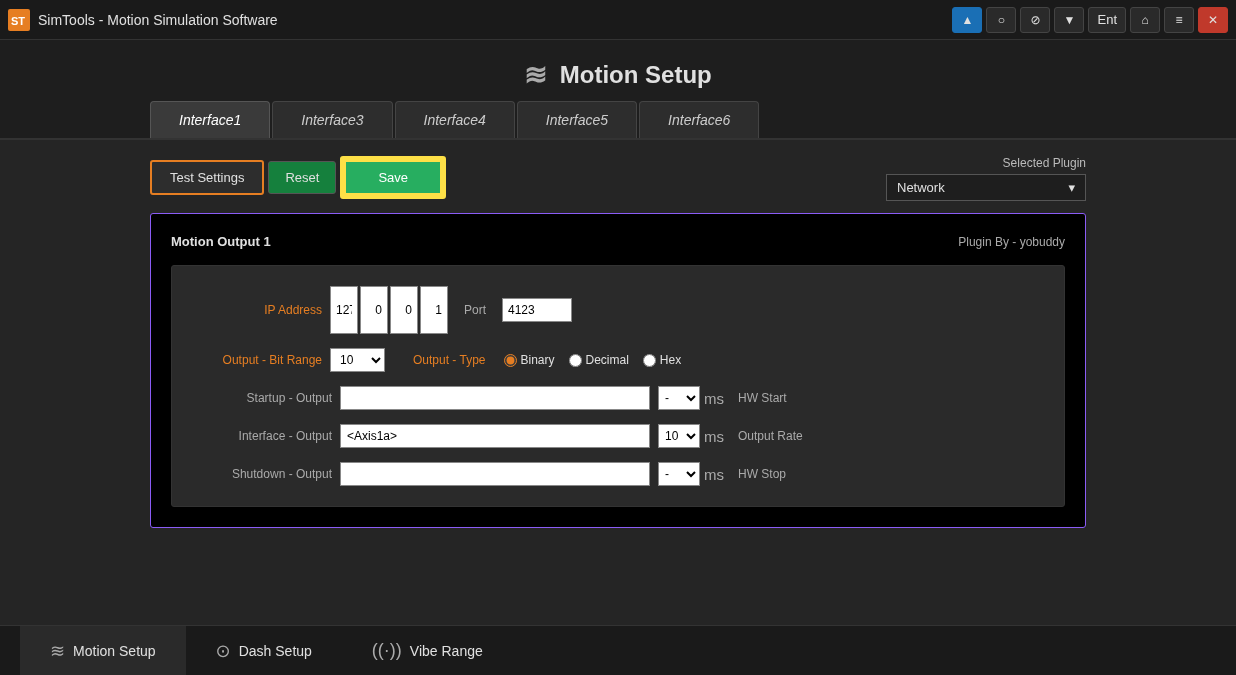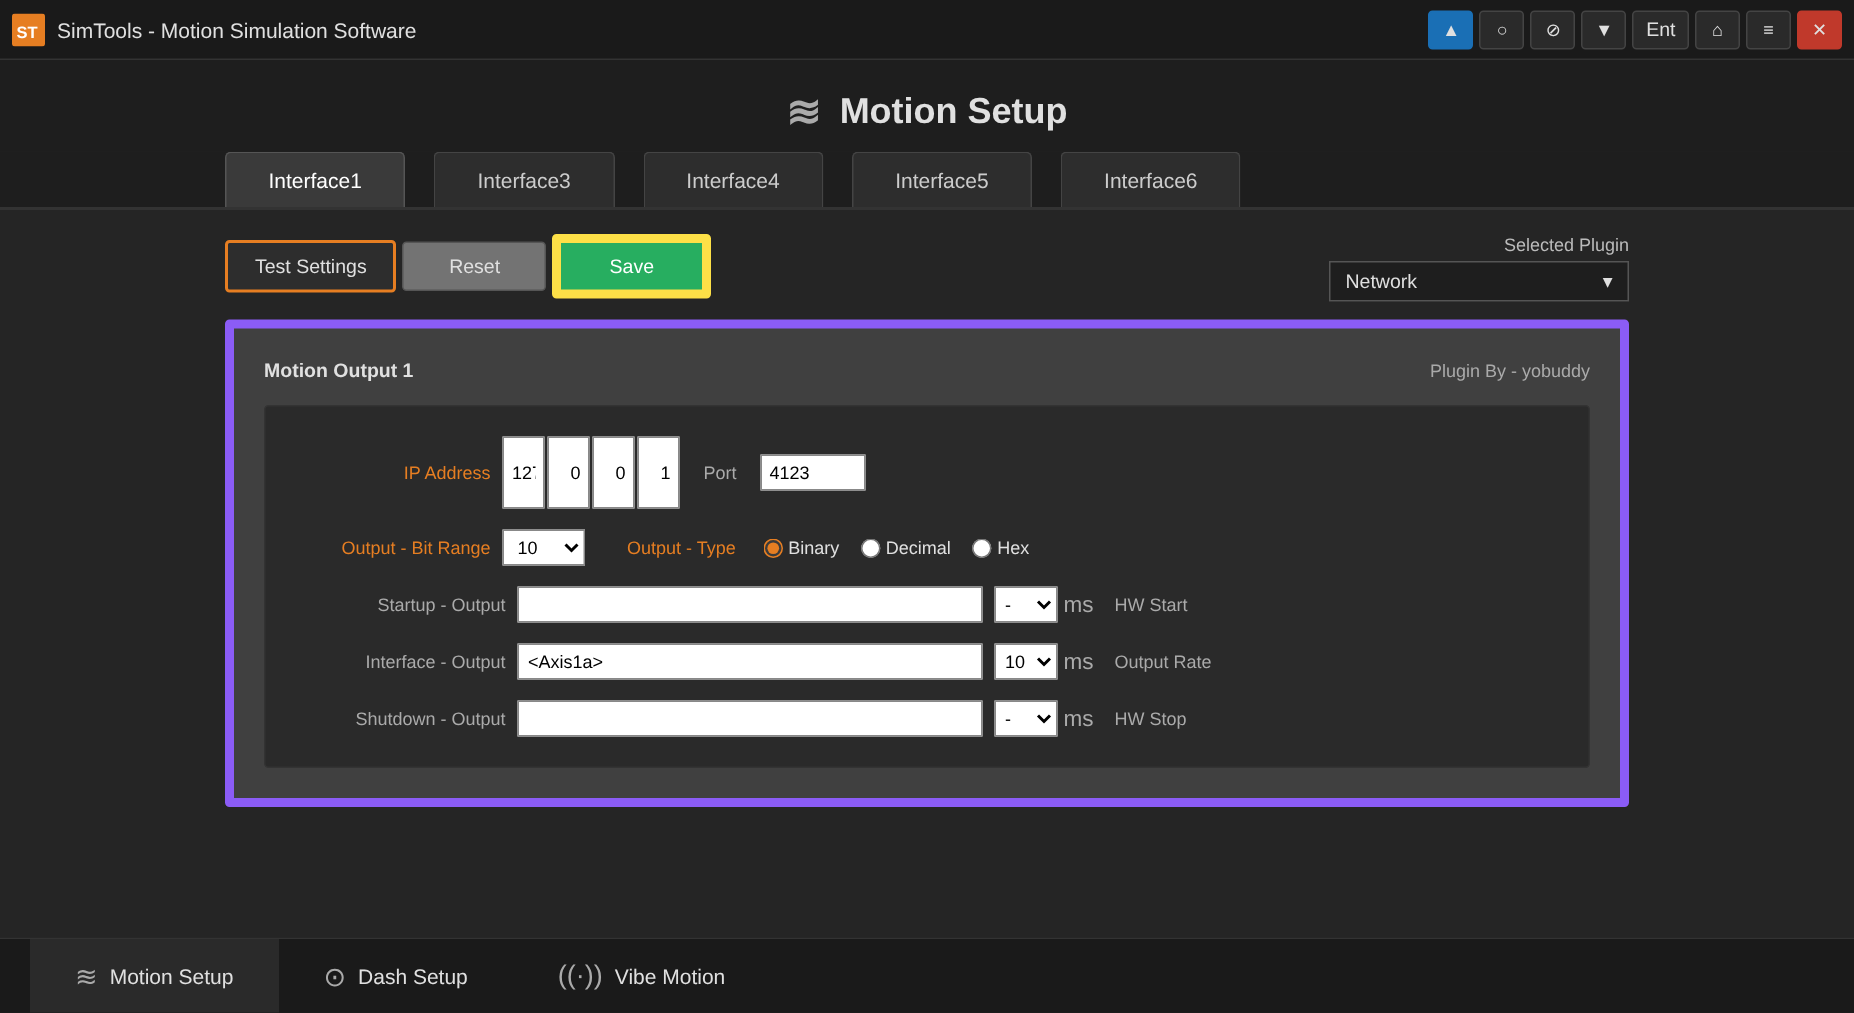--- a/index.html
+++ b/index.html
@@ -88,22 +88,23 @@
     .wave-icon {
       color: #aaa;
       font-size: 28px;
     }
 
     
     .tabs-bar {
       background: #1e1e1e;
       display: flex;
       padding: 0 150px;
-      gap: 19px;
+      gap: 2px;
       border-bottom: 2px solid #333;
+      font-style: italic;
     }
     .tab {
       padding: 10px 28px;
       background: #2d2d2d;
       border: 1px solid #444;
       border-bottom: none;
       color: #ccc;
       font-size: 14px;
       cursor: pointer;
       border-radius: 4px 4px 0 0;
@@ -134,22 +135,22 @@
     .btn-test-settings {
       padding: 8px 18px;
       background: #2d2d2d;
       border: 2px solid #e67e22;
       color: #e0e0e0;
       font-size: 13px;
       cursor: pointer;
       border-radius: 3px;
     }
     .btn-reset {
-      padding: 8px 30px;
-      background: #737373;
+      padding: 8px 16px;
+      background: #15803d;
       border: 1px solid #555;
       color: #e0e0e0;
       font-size: 13px;
       cursor: pointer;
       border-radius: 3px;
     }
     .btn-save {
       padding: 8px 32px;
       background: #27ae60;
       border: 6px solid #fde047;
@@ -177,22 +178,22 @@
       padding: 5px 10px;
       font-size: 13px;
       color: #e0e0e0;
       width: 200px;
       cursor: pointer;
       justify-content: space-between;
     }
 
     
     .panel {
-      background: #404040;
-      border: 6px solid #8b5cf6;
+      background: #000000;
+      border: 1px solid #8b5cf6;
       border-radius: 3px;
       padding: 20px;
     }
     .panel-title-row {
       display: flex;
       justify-content: space-between;
       align-items: center;
       margin-bottom: 16px;
     }
     .panel-title {
@@ -512,15 +513,15 @@
   <div class="bottom-item active">
     <span class="bottom-icon">≋</span>
     <span>Motion Setup</span>
   </div>
   <div class="bottom-item">
     <span class="bottom-icon">⊙</span>
     <span>Dash Setup</span>
   </div>
   <div class="bottom-item">
     <span class="bottom-icon">((·))</span>
-    <span>Vibe Motion</span>
+    <span>Vibe Range</span>
   </div>
 </div>
 
 </body></html>

